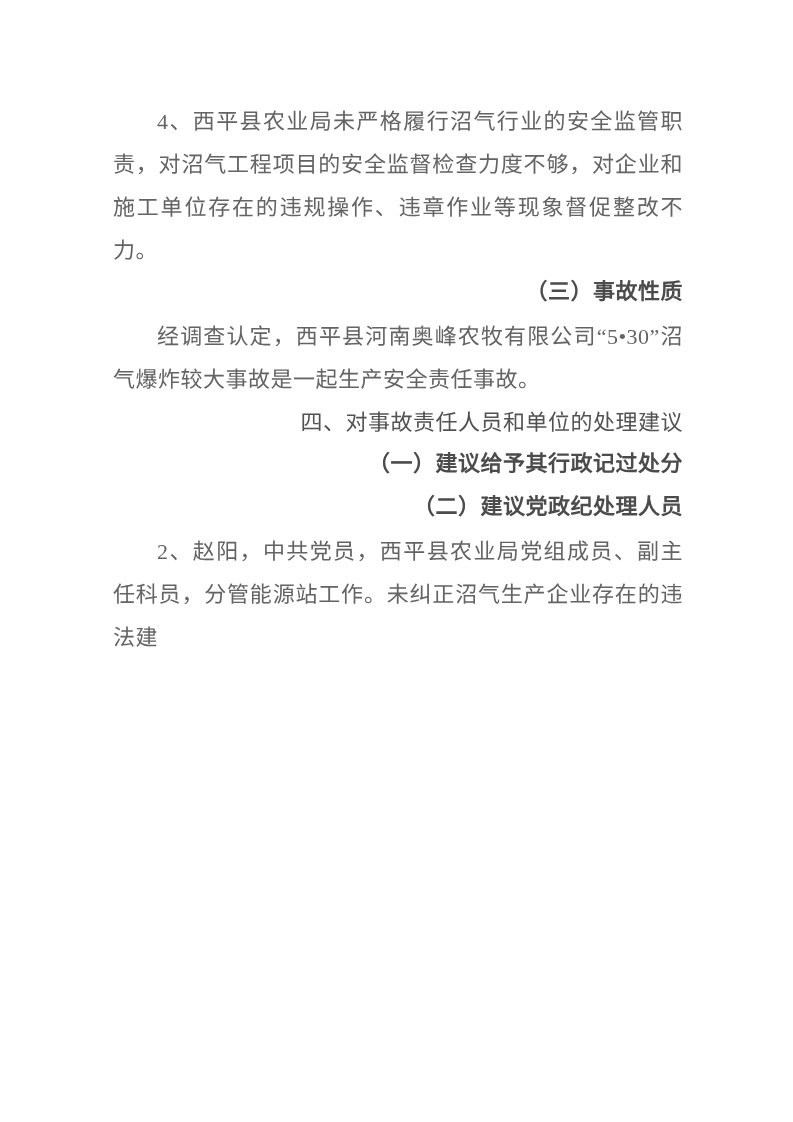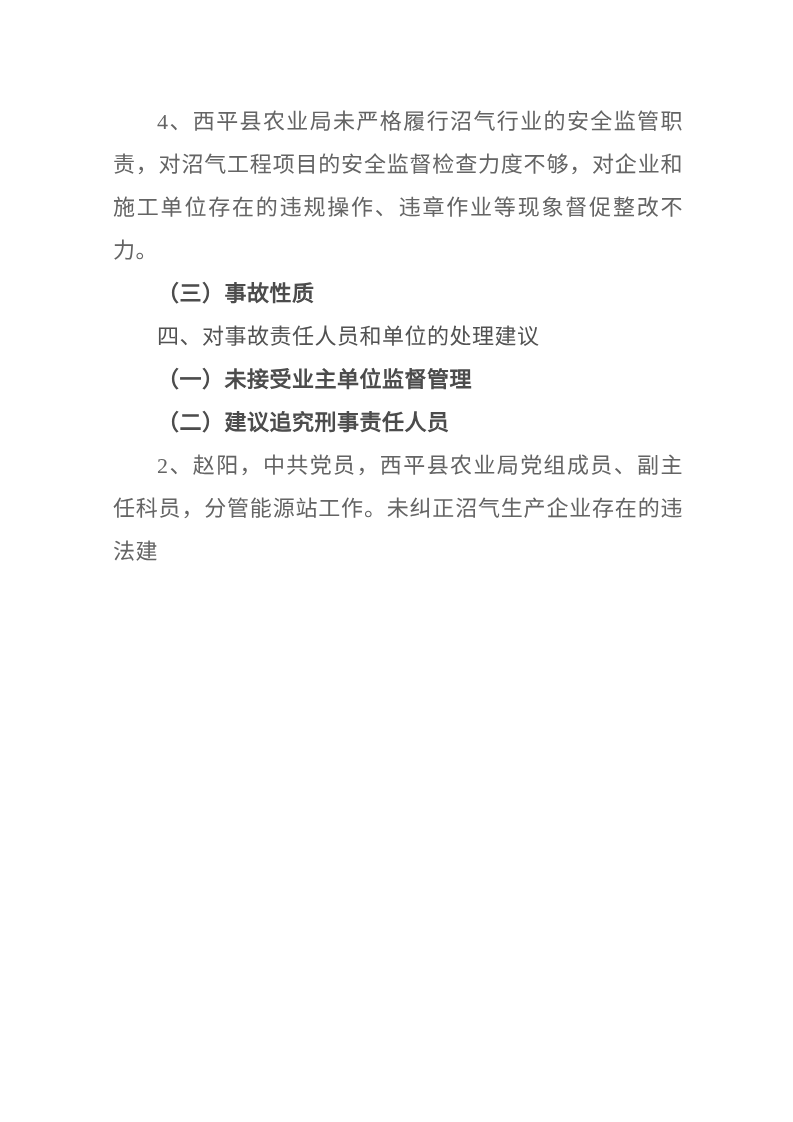--- a/index.html
+++ b/index.html
@@ -36,48 +36,49 @@
     line-height: 43px;
     text-indent: 2em;
   }
   .para {
     font-weight: 400;
     color: #646464;
     letter-spacing: 0.5px;
   }
   
   .h-kai {
-    font-family: Liberation Sans, sans-serif;
+    font-family: Liberation Mono, monospace;
     font-weight: 700;
     color: #4c4c4c;
     letter-spacing: 0.5px;
-    text-align: left;
+    text-align: right;
   }
   
   .h-hei {
     font-family: "Liberation Sans", "DejaVu Sans", sans-serif;
     font-weight: 500;
     color: #525252;
     letter-spacing: 0.5px;
-    text-align: left;
+    text-align: right;
   }
 </style>
 </head>
 <body>
 
 <div class="page">
   <main class="doc">
     <p class="para">4、西平县农业局未严格履行沼气行业的安全监管职责，对沼气工程项目的安全监督检查力度不够，对企业和施工单位存在的违规操作、违章作业等现象督促整改不力。</p>
 
     <h3 class="h-kai">（三）事故性质</h3>
 
+    <p class="para">经调查认定，西平县河南奥峰农牧有限公司“5•30”沼气爆炸较大事故是一起生产安全责任事故。</p>
 
     <h2 class="h-hei">四、对事故责任人员和单位的处理建议</h2>
 
-    <h3 class="h-kai">（一）未接受业主单位监督管理</h3>
+    <h3 class="h-kai">（一）建议给予其行政记过处分</h3>
 
 
-    <h3 class="h-kai">（二）建议追究刑事责任人员</h3>
+    <h3 class="h-kai">（二）建议党政纪处理人员</h3>
 
 
     <p class="para">2、赵阳，中共党员，西平县农业局党组成员、副主任科员，分管能源站工作。未纠正沼气生产企业存在的违法建</p>
   </main>
 </div>
 
 </body></html>

